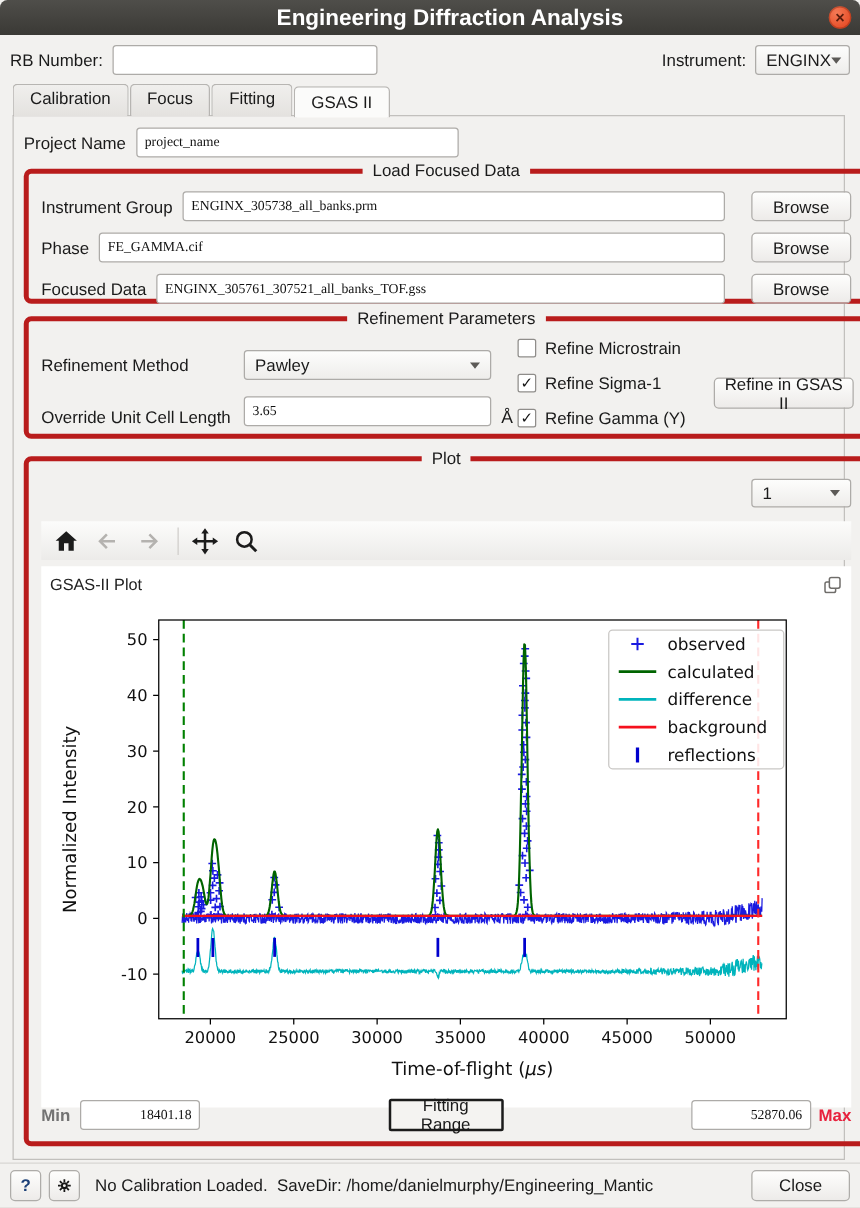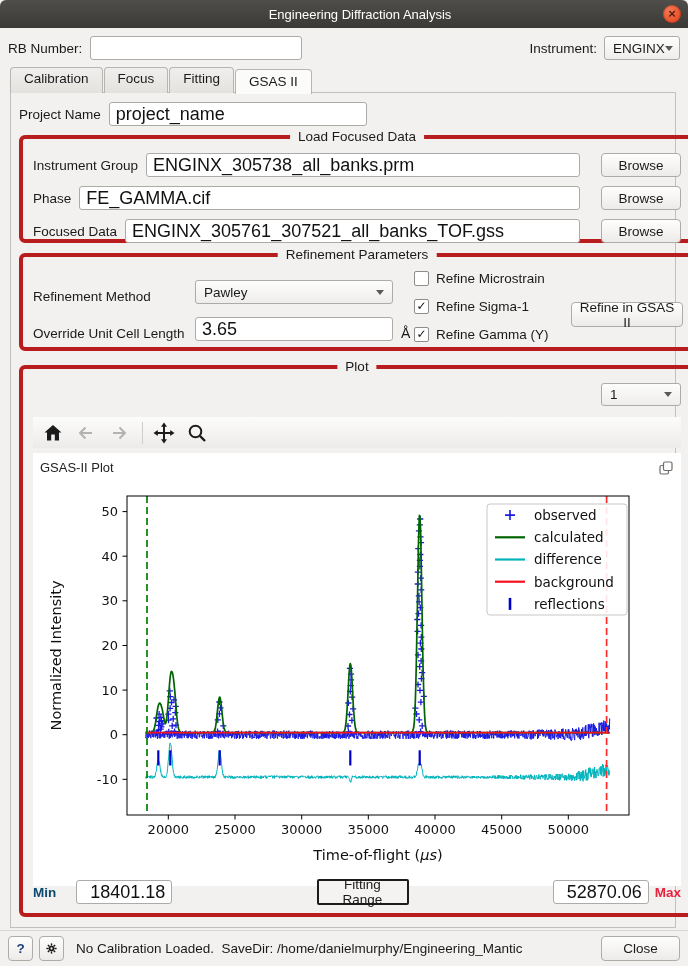--- a/index.html
+++ b/index.html
@@ -5,28 +5,28 @@
   html,body{margin:0;padding:0;background:#d9d7d4;}
   .window{
     position:relative;width:688px;height:966px;overflow:hidden;
     background:#f2f1ef;font-family:"Liberation Sans",sans-serif;
     font-size:13.5px;color:#1a1a1a;
   }
   
   .titlebar{position:absolute;top:0;left:0;width:688px;height:28px;
     background:linear-gradient(#4f4e4a,#3a3935);display:flex;align-items:center;justify-content:center;
     border-radius:6px 6px 0 0;}
-  .titlebar .title{color:#fff;font-weight:normal;font-size:13px;margin-left:32px;}
+  .titlebar .title{color:#fff;font-weight:bold;font-size:18px;margin-left:32px;}
   .close-btn{position:absolute;right:7px;top:5px;width:18px;height:18px;border-radius:50%;
     background:radial-gradient(circle at 35% 30%,#f47a56,#e7502a 70%);
     color:#5a1c0c;font-weight:bold;font-size:13px;line-height:17px;text-align:center;cursor:pointer;
     box-shadow:inset 0 0 0 1px rgba(120,30,10,.35);}
   
   .tin{box-sizing:border-box;height:24px;background:#fff;border:1px solid #adaba8;border-radius:3px;
-    padding:0 6px;font-family:Liberation Sans, sans-serif;font-size:18px;color:#111;outline:none;}
+    padding:0 6px;font-family:Liberation Serif, serif;font-size:11px;color:#111;outline:none;}
   .btn{box-sizing:border-box;background:linear-gradient(#fefefd,#edebe9);border:1px solid #aeaca9;
     border-radius:4px;font-size:13.5px;color:#1a1a1a;display:inline-flex;align-items:center;
     justify-content:center;font-family:inherit;cursor:pointer;}
   .dd{box-sizing:border-box;background:linear-gradient(#fdfdfc,#eeedeb);border:1px solid #adaba8;
     border-radius:3px;display:flex;align-items:center;padding:0 8px;cursor:pointer;}
   .dd .arr{margin-left:auto;width:0;height:0;border-left:4px solid transparent;
     border-right:4px solid transparent;border-top:5px solid #5c5a57;}
   label,.lbl{white-space:nowrap;}
   
   .header-row{position:absolute;top:36px;left:8px;width:672px;height:24px;display:flex;align-items:center;}
@@ -48,21 +48,21 @@
   .group{position:absolute;left:8px;width:676px;border:4px solid #b91c1c;border-radius:6px;box-sizing:border-box;}
   .gtitle{position:absolute;top:-10px;left:50%;transform:translateX(-50%);background:#f2f1ef;
     padding:0 8px;white-space:nowrap;font-size:13.5px;}
   .g-load{top:42px;height:108px;}
   .frow{display:flex;align-items:center;padding:0 10px;margin-top:9px;}
   .frow:first-of-type{margin-top:14px;}
   .frow .lbl{margin-right:8px;}
   .frow .tin{flex:1;}
   .frow .btn{width:80px;height:24px;margin-left:21px;}
   .g-refine{top:160px;height:98px;}
-  .g-refine .row1{position:absolute;left:10px;top:23px;display:flex;align-items:flex-end;}
+  .g-refine .row1{position:absolute;left:10px;top:23px;display:flex;align-items:center;}
   .g-refine .row2{position:absolute;left:10px;top:60px;display:flex;align-items:flex-end;}
   .g-refine .plbl{width:162px;}
   .g-refine .dd,.g-refine .tin{width:198px;height:24px;}
   .g-refine .unit{margin-left:8px;font-size:14px;}
   .cbcol{position:absolute;left:391px;top:10px;}
   .cbrow{display:flex;align-items:center;height:22px;margin-bottom:6px;cursor:pointer;}
   .checkbox{width:15px;height:15px;box-sizing:border-box;border:1px solid #8f8d8a;border-radius:2px;
     background:#fff;margin-right:7px;display:flex;align-items:center;justify-content:center;
     font-family:"DejaVu Sans",sans-serif;font-size:12px;font-weight:bold;color:#111;}
   .refine-btn{position:absolute;right:8px;top:45px;width:112px;height:25px;}
@@ -73,21 +73,21 @@
     background:linear-gradient(#fcfcfb,#ecebe9);display:flex;align-items:center;padding-left:8px;}
   .ticon{width:24px;height:24px;display:flex;align-items:center;justify-content:center;margin-right:9px;cursor:pointer;}
   .tsep{width:1px;height:22px;background:#cfcdca;margin:0 9px 0 2px;}
   .splitter{position:absolute;left:50%;transform:translateX(-50%);top:85px;width:36px;height:4px;
     background-image:radial-gradient(circle,#a5a3a0 1px,transparent 1.3px);background-size:6px 4px;cursor:row-resize;}
   .pwidget{position:absolute;left:10px;right:10px;top:84px;height:433px;background:#fff;}
   .pw-title{position:absolute;left:7px;top:7px;font-size:13px;color:#222;}
   .undock{position:absolute;right:8px;top:8px;cursor:pointer;}
   #plot-svg{position:absolute;left:0;top:28px;}
   .range-row{position:absolute;left:10px;right:10px;bottom:8px;height:26px;display:flex;align-items:center;}
-  .min-lbl{color:#0c4a6e;font-weight:bold;margin-right:20px;}
+  .min-lbl{color:#737373;font-weight:bold;margin-right:8px;}
   .max-lbl{color:#e8213d;font-weight:bold;margin-left:6px;}
   .range-row .tin{width:96px;text-align:right;}
   .fit-btn{width:92px;height:26px;border:2px solid #1b1b1b;background:#f4f3f1;border-radius:2px;}
   .range-row .spacer{flex:1;}
   
   .statusbar{position:absolute;left:0;top:930px;width:688px;height:36px;border-top:1px solid #d8d6d3;
     display:flex;align-items:center;padding:0 8px;box-sizing:border-box;}
   .sb-btn{width:25px;height:25px;margin-right:6px;}
   .help-q{color:#1b3f77;font-weight:bold;}
   .status-text{margin-left:6px;white-space:pre;font-size:13.5px;}

